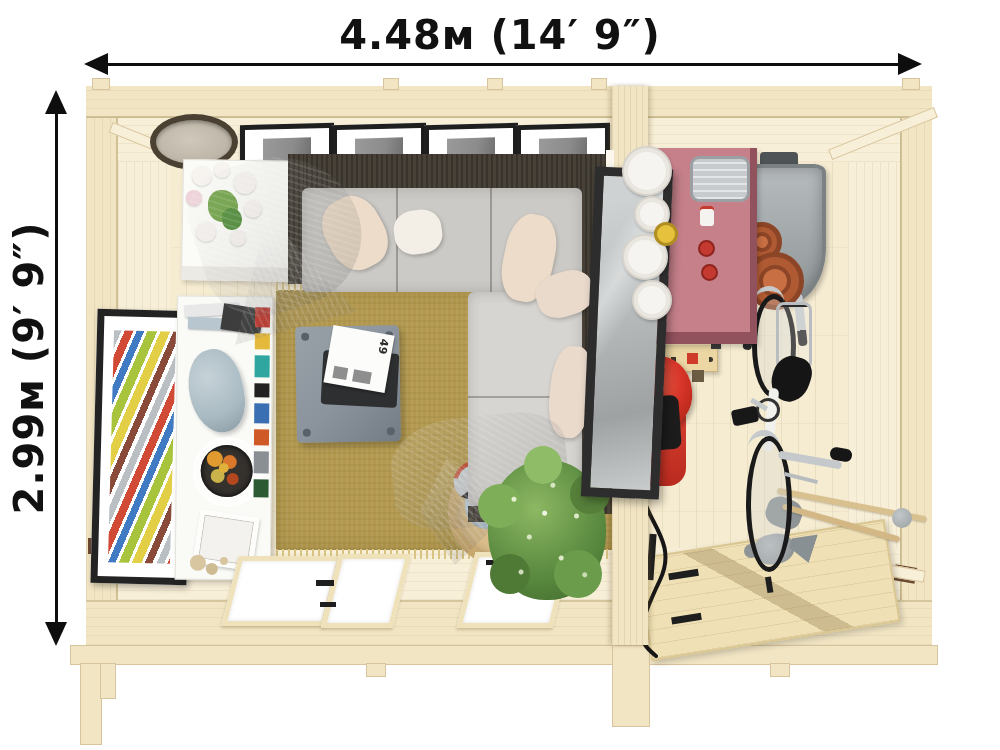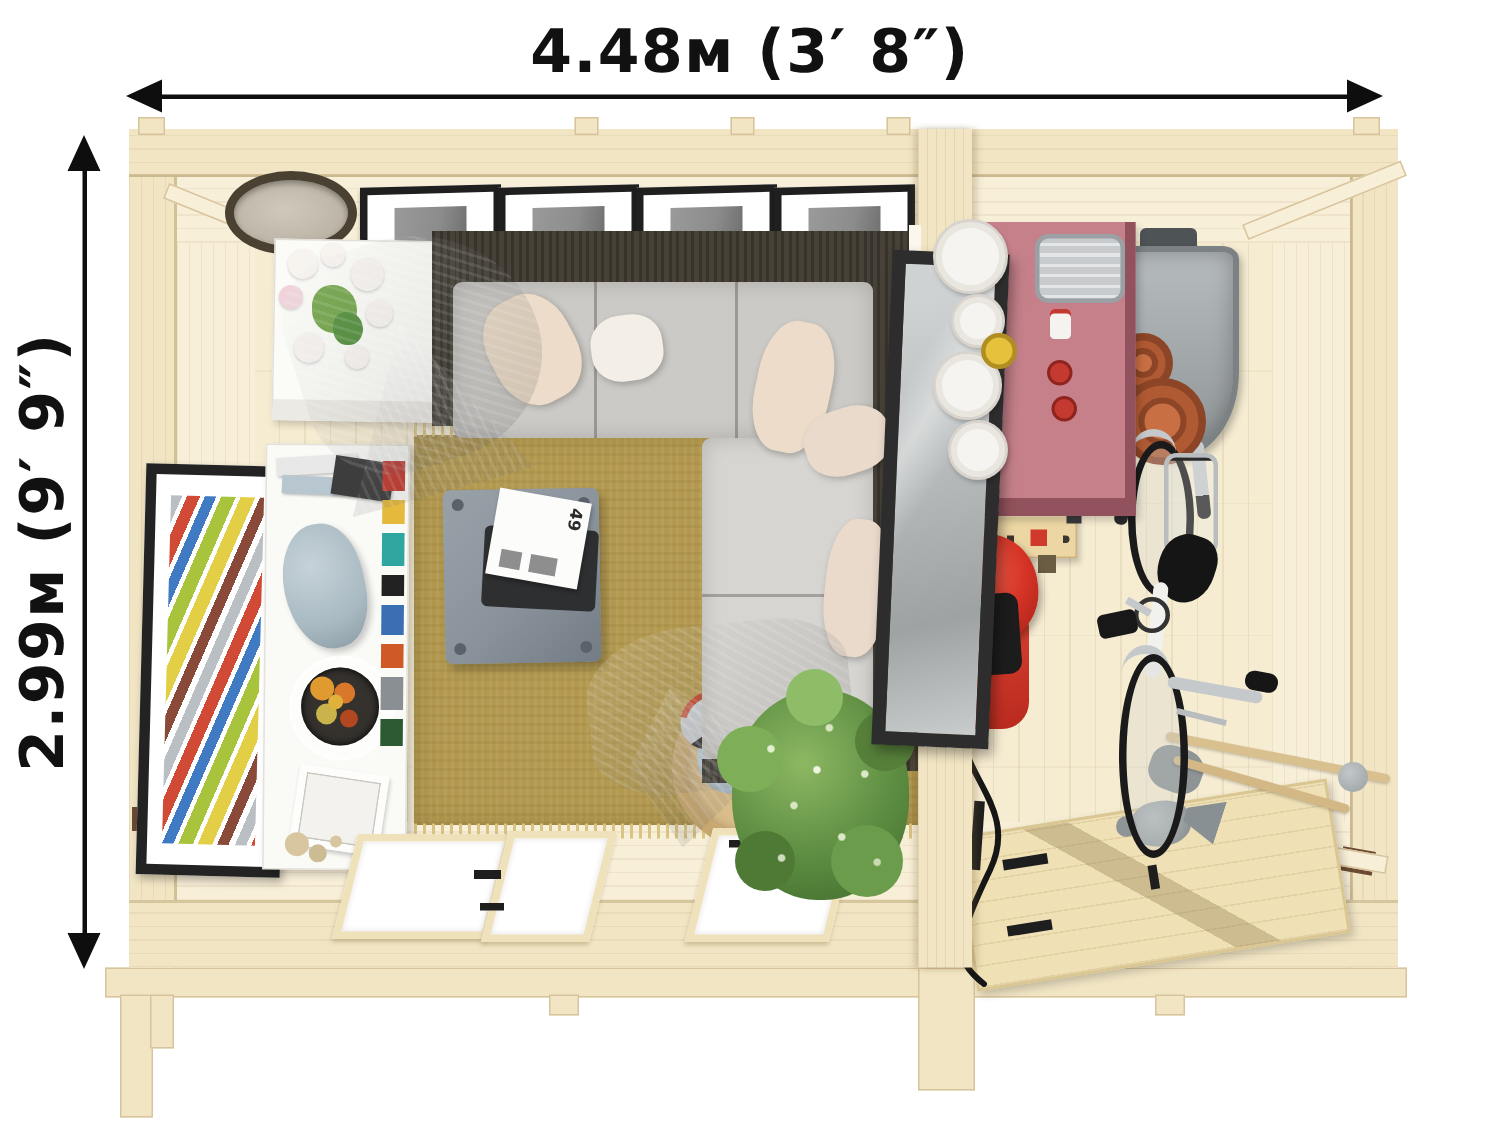--- a/index.html
+++ b/index.html
@@ -209,21 +209,21 @@
     background-image:repeating-linear-gradient(0deg,rgba(130,100,45,.12) 0 1px,transparent 1px 14px),
       linear-gradient(38deg,transparent 46%,rgba(120,95,50,.28) 46% 54%,transparent 54%);
     box-shadow:2px 3px 6px rgba(0,0,0,.2);}
   .gdoor .hinge{position:absolute;background:var(--c-hardware);}
 </style>
 </head>
 <body>
 
 <div id="stage">
 
-  <div class="a dim-label dim-top-label">4.48м (3′ 8″)</div>
+  <div class="a dim-label dim-top-label">4.48м (14′ 9″)</div>
   <div class="a arr-line-h"></div>
   <div class="a arr-head ah-l"></div>
   <div class="a arr-head ah-r"></div>
 
   <div class="a dim-label dim-left-label">2.99м (9′ 9″)</div>
   <div class="a arr-line-v"></div>
   <div class="a arr-head ah-t"></div>
   <div class="a arr-head ah-b"></div>
 
   <div class="a base-beam"></div>

